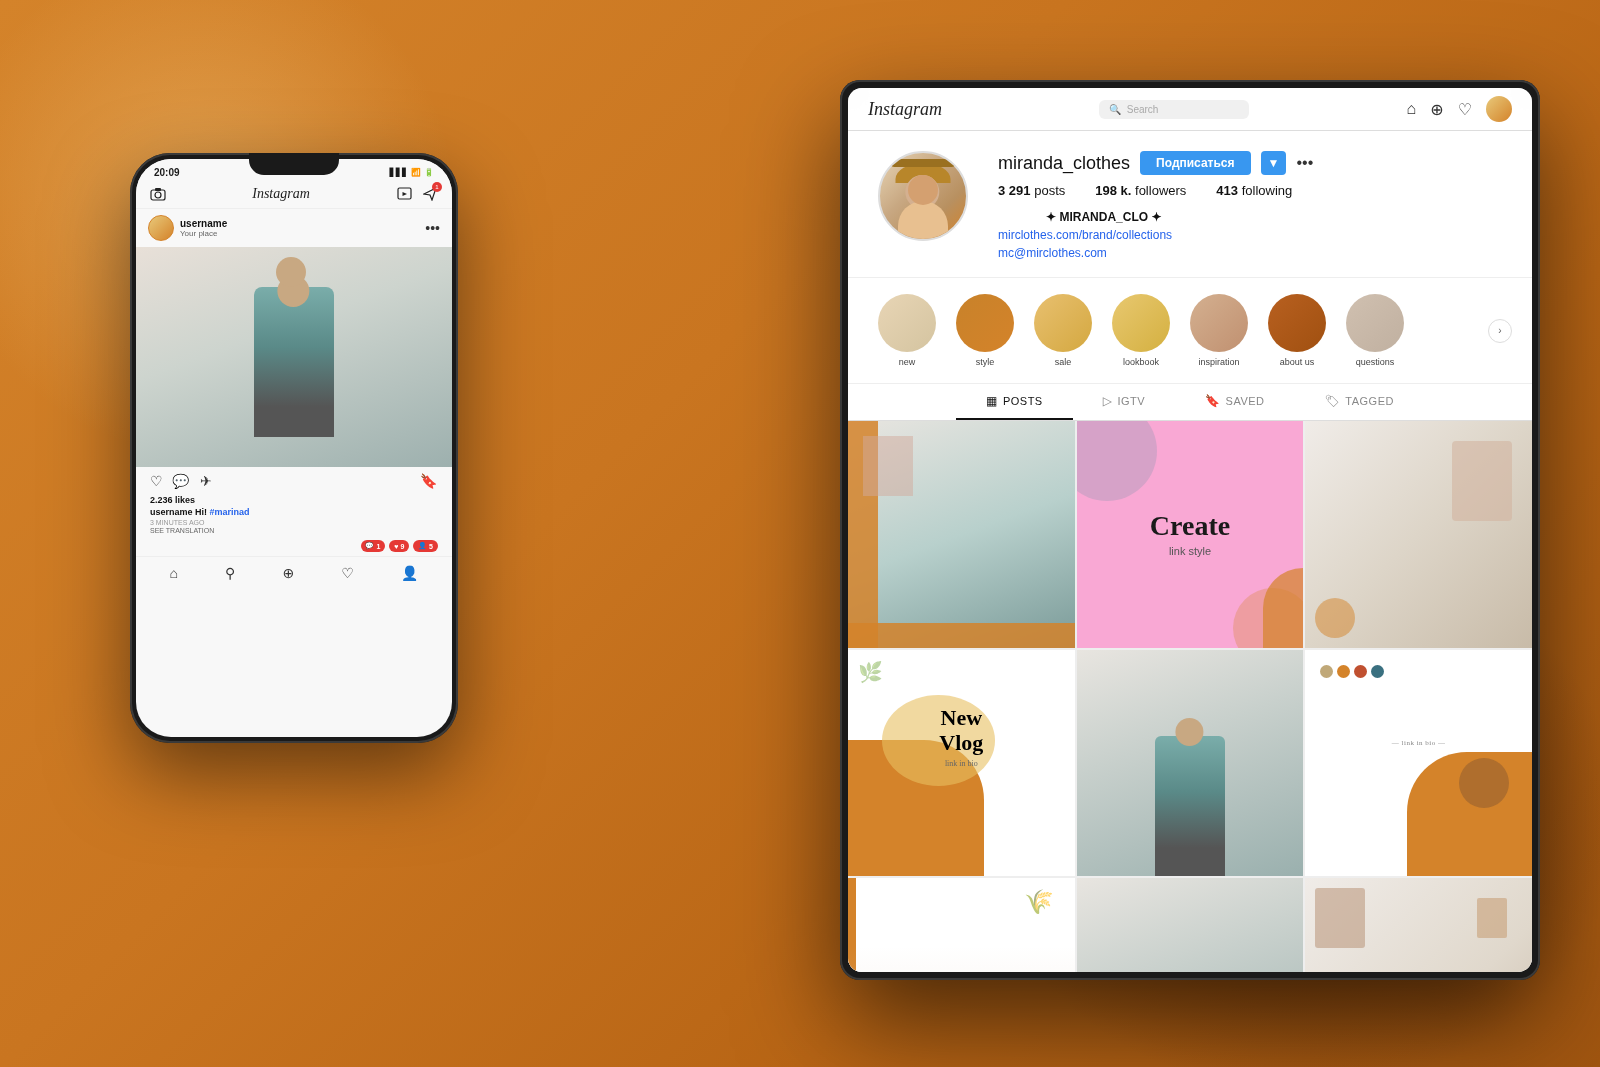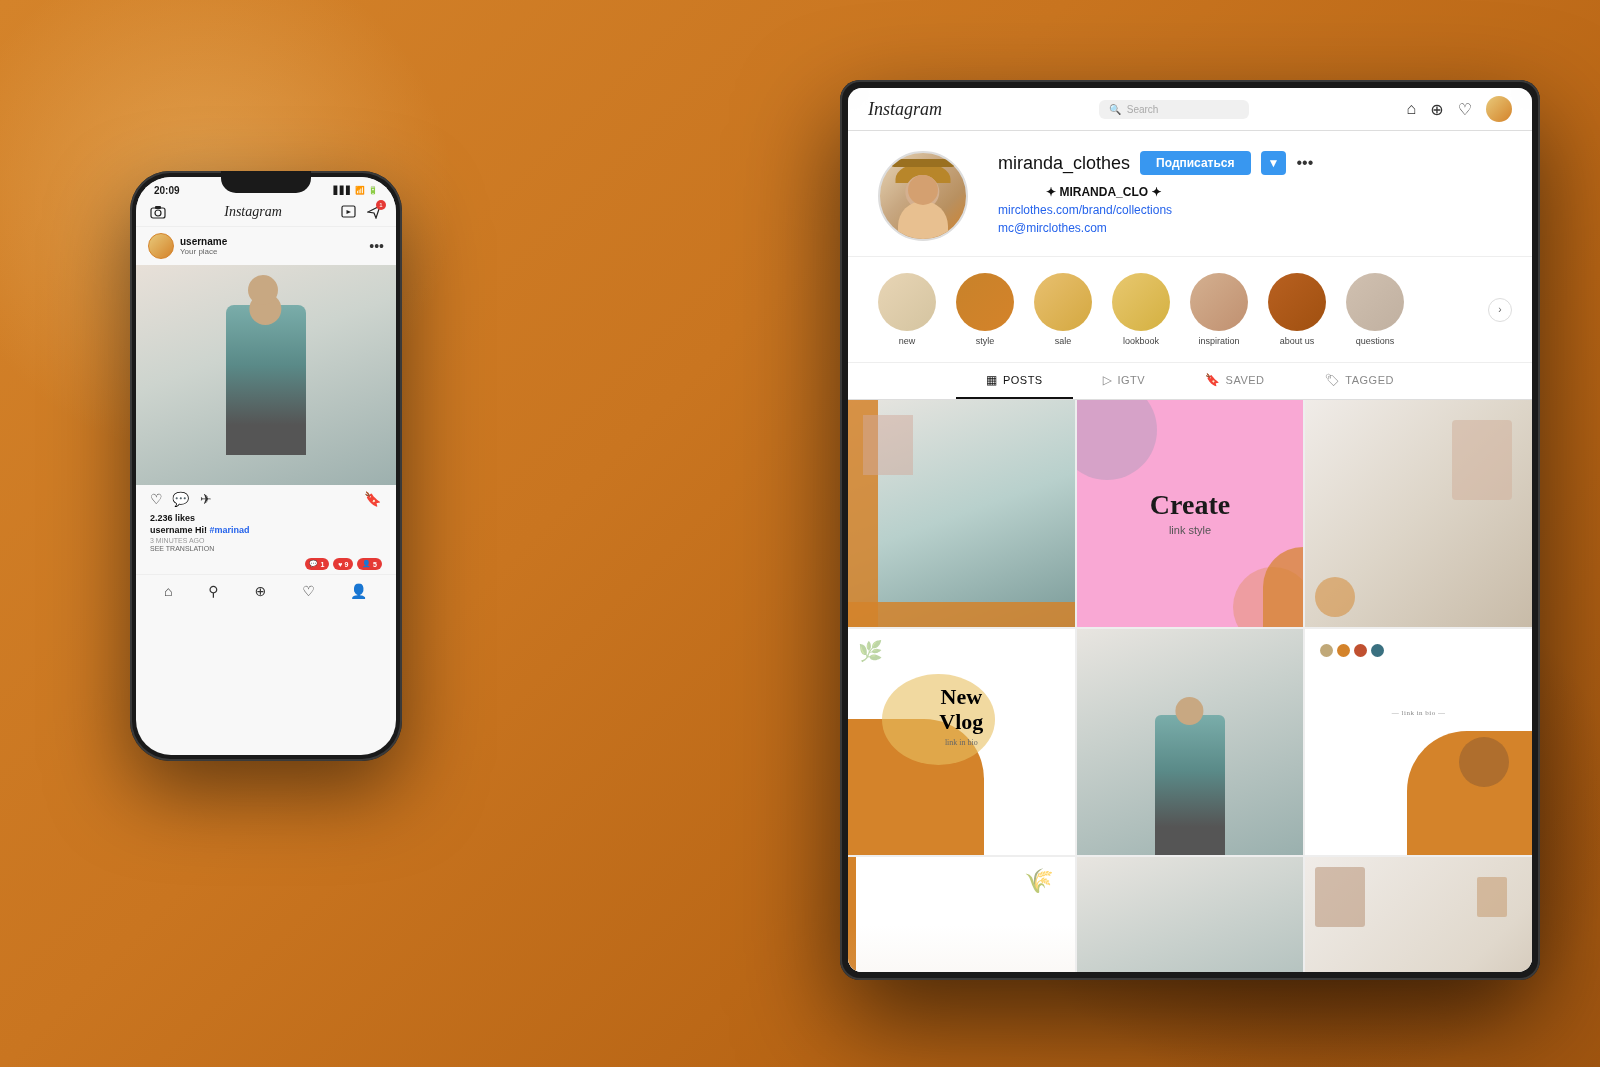--- a/index.html
+++ b/index.html
@@ -20,22 +20,22 @@
       background: radial-gradient(ellipse at 20% 20%, rgba(255,220,150,0.3) 0%, transparent 50%),
                   radial-gradient(ellipse at 80% 80%, rgba(80,40,0,0.4) 0%, transparent 50%);
       pointer-events: none;
       z-index: 0;
     }
 
     
     .phone {
       position: absolute;
       left: 130px;
-      top: 171px;
-      width: 272px;
+      top: 153px;
+      width: 328px;
       height: 590px;
       background: #1a1a1a;
       border-radius: 40px;
       box-shadow: 0 30px 80px rgba(0,0,0,0.5), inset 0 0 0 2px #3a3a3a;
       z-index: 10;
       overflow: hidden;
     }
 
     .phone-notch {
       position: absolute;
@@ -790,20 +790,34 @@
       </div>
 
       <div class="ig-profile-info">
         <div class="ig-profile-top-row">
           <span class="ig-username">miranda_clothes</span>
           <button class="ig-follow-btn">Подписаться</button>
           <button class="ig-dropdown-btn">▼</button>
           <span class="ig-more-btn">•••</span>
         </div>
 
+        <div class="ig-stats">
+          <span class="ig-stat">
+            <strong>3 291</strong>
+            <span>posts</span>
+          </span>
+          <span class="ig-stat">
+            <strong>198 k.</strong>
+            <span>followers</span>
+          </span>
+          <span class="ig-stat">
+            <strong>413</strong>
+            <span>following</span>
+          </span>
+        </div>
 
         <div class="ig-bio">
           <div class="ig-bio-name">✦ MIRANDA_CLO ✦</div>
           <div style="color:#2563eb;">mirclothes.com/brand/collections</div>
           <div style="color:#2563eb;">mc@mirclothes.com</div>
         </div>
       </div>
     </div>
 
     <div class="ig-stories">
@@ -913,21 +927,21 @@
         <div style="position:absolute;bottom:0;right:0;width:55%;height:55%;background:#d4832a;border-radius:60px 0 0 0;"></div>
         <div style="position:absolute;bottom:30%;right:10%;width:50px;height:50px;border-radius:50%;background:#8a5a30;opacity:0.5;"></div>
 
         <div style="position:absolute;top:15px;left:15px;display:flex;gap:4px;">
           <div style="width:13px;height:13px;border-radius:50%;background:#c0a878;"></div>
           <div style="width:13px;height:13px;border-radius:50%;background:#d4832a;"></div>
           <div style="width:13px;height:13px;border-radius:50%;background:#c05030;"></div>
           <div style="width:13px;height:13px;border-radius:50%;background:#3a7080;"></div>
         </div>
         <div style="position:relative;z-index:2;text-align:center;padding-top:35%;font-family:Georgia,serif;">
-          <div style="font-size:7px;color:#888;margin-top:1px;letter-spacing:0.5px;">— link in bio —</div>
+          <div style="font-size:7px;color:#888;margin-top:10px;letter-spacing:0.5px;">— link in bio —</div>
         </div>
       </div>
 
       <div class="ig-grid-item" style="background:white;position:relative;">
 
         <div style="position:absolute;top:0;left:0;width:8px;height:100%;background:#d4832a;"></div>
         <div style="position:absolute;bottom:0;left:0;width:100%;height:70%;background:linear-gradient(0deg,rgba(220,200,180,0.4) 0%,transparent 100%);"></div>
 
         <div style="position:absolute;top:10px;right:20px;font-size:24px;color:#c8b090;opacity:0.6;">🌾</div>
         <div style="position:relative;z-index:2;text-align:center;padding-top:55%;font-family:Georgia,serif;">

